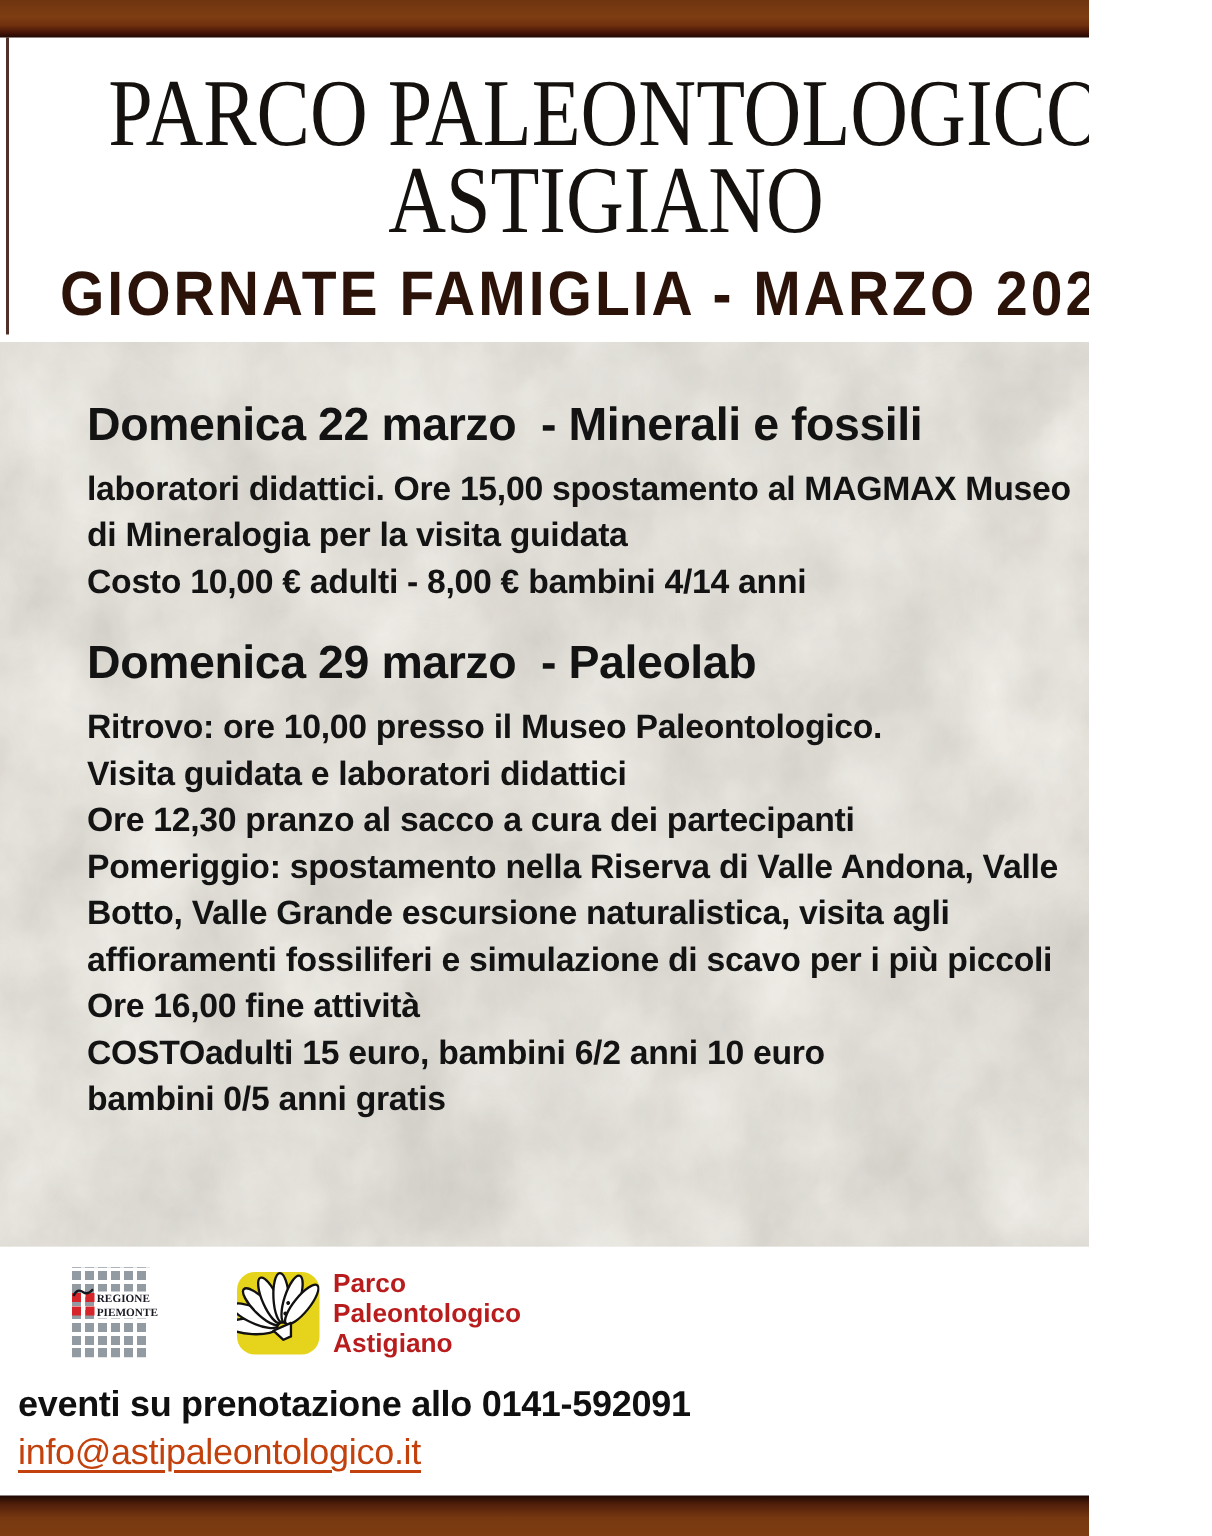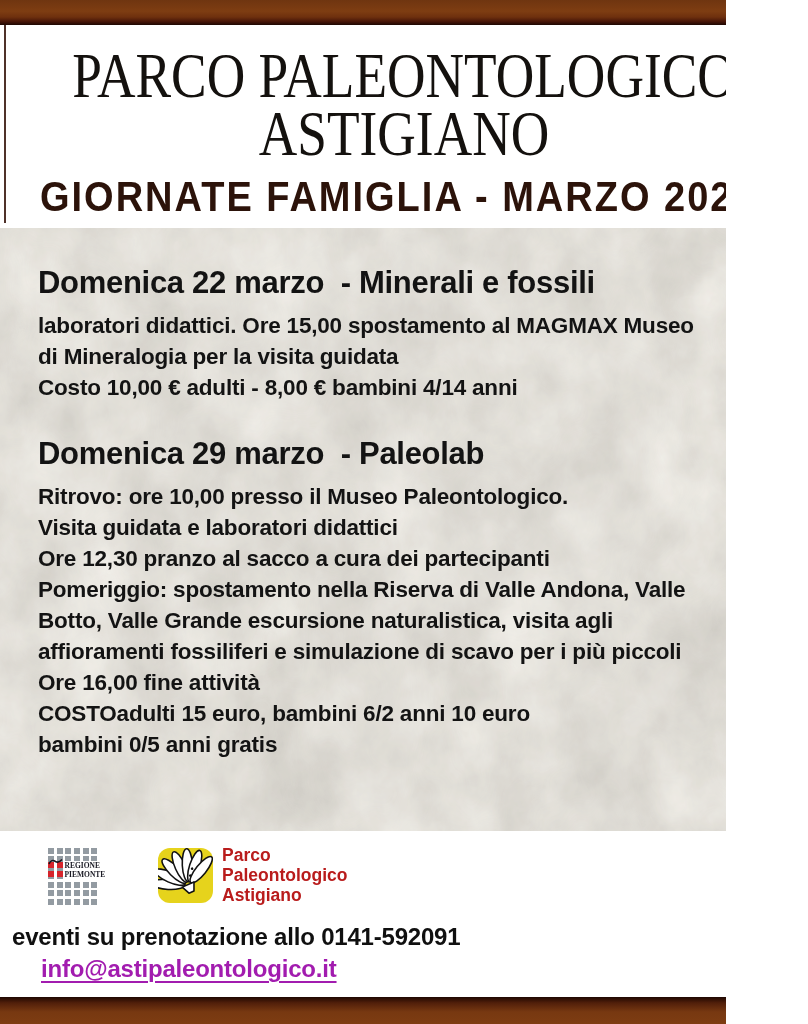--- a/index.html
+++ b/index.html
@@ -25,33 +25,33 @@
     font-family:"Liberation Serif", serif; font-weight:400; color:#14110e;
     font-size:58px; line-height:53px; letter-spacing:0px;
     transform:scale(.92,1.1); transform-origin:50% 0;
   }
   h1 span { display:block; }
   .subtitle {
     position:absolute; top:174px; left:40px;
     font-size:38px; font-weight:700; letter-spacing:2px; color:#2c130a;
     transform:scaleY(1.1); transform-origin:0 0; white-space:pre;
   }
-  .texture { position:absolute; top:228px; left:0; width:808px; height:603px; }
+  .texture { position:absolute; top:228px; left:0; width:808px; height:603px;padding-left:20px; }
   .rock { position:absolute; top:0; left:0; width:808px; height:603px; }
   .events { position:relative; padding:36px 50px 0 38px; color:#131313; }
   .event-title {
     font-family:"Liberation Sans", sans-serif;
     font-size:31px; font-weight:700; line-height:38px; margin:0 0 8px;
     white-space:pre; letter-spacing:-0.3px;
   }
   .line {
     font-size:22.5px; font-weight:700; line-height:31px;
     white-space:nowrap; letter-spacing:-0.2px;
   }
-  .event2 { margin-top:32px; }
+  .event2 { margin-top:20px; }
   .logo-row { position:absolute; top:845px; left:48px; display:flex; align-items:center; }
   .rg { position:relative; width:52px; height:60px;padding-left:12px; }
   .rg-grid {
     position:absolute; inset:0;
     background:
       repeating-linear-gradient(90deg,#939ba2 0 6px,#ffffff 6px 8.67px),
       repeating-linear-gradient(0deg,#939ba2 0 6px,#ffffff 6px 8.57px);
     background-blend-mode:lighten;
   }
   .rg-red { position:absolute; width:6px; height:6px; background:#d6242b; }
@@ -65,23 +65,23 @@
     white-space:nowrap;
   }
   .shell-box {
     width:55px; height:55px; margin-left:58px; background:#e6d31c;
     border-radius:12px; display:flex; align-items:center; justify-content:center;
   }
   .parco-text { margin-left:9px; font-size:17.5px; font-weight:700; color:#b91c1c; line-height:20px; }
   footer { position:absolute; top:922px; left:12px; width:808px; text-align:left; color:#101010; }
   .booking { font-size:24px; font-weight:700; line-height:30px; letter-spacing:-0.2px; }
   .email {
-    display:inline-block; margin-top:3px; font-size:24px; font-weight:700; color:#a21caf;
+    display:inline-block; margin-top:3px; font-size:24px; font-weight:400; color:#c2410c;
     text-decoration:underline; text-decoration-thickness:2px; text-underline-offset:4px;
-    letter-spacing:-0.2px; cursor:pointer;margin-left:29px;
+    letter-spacing:-0.2px; cursor:pointer;
   }
 </style>
 </head>
 <body>
 
 <div class="poster">
   <div class="border-top"></div>
   <div class="left-rule"></div>
 
   <header>

